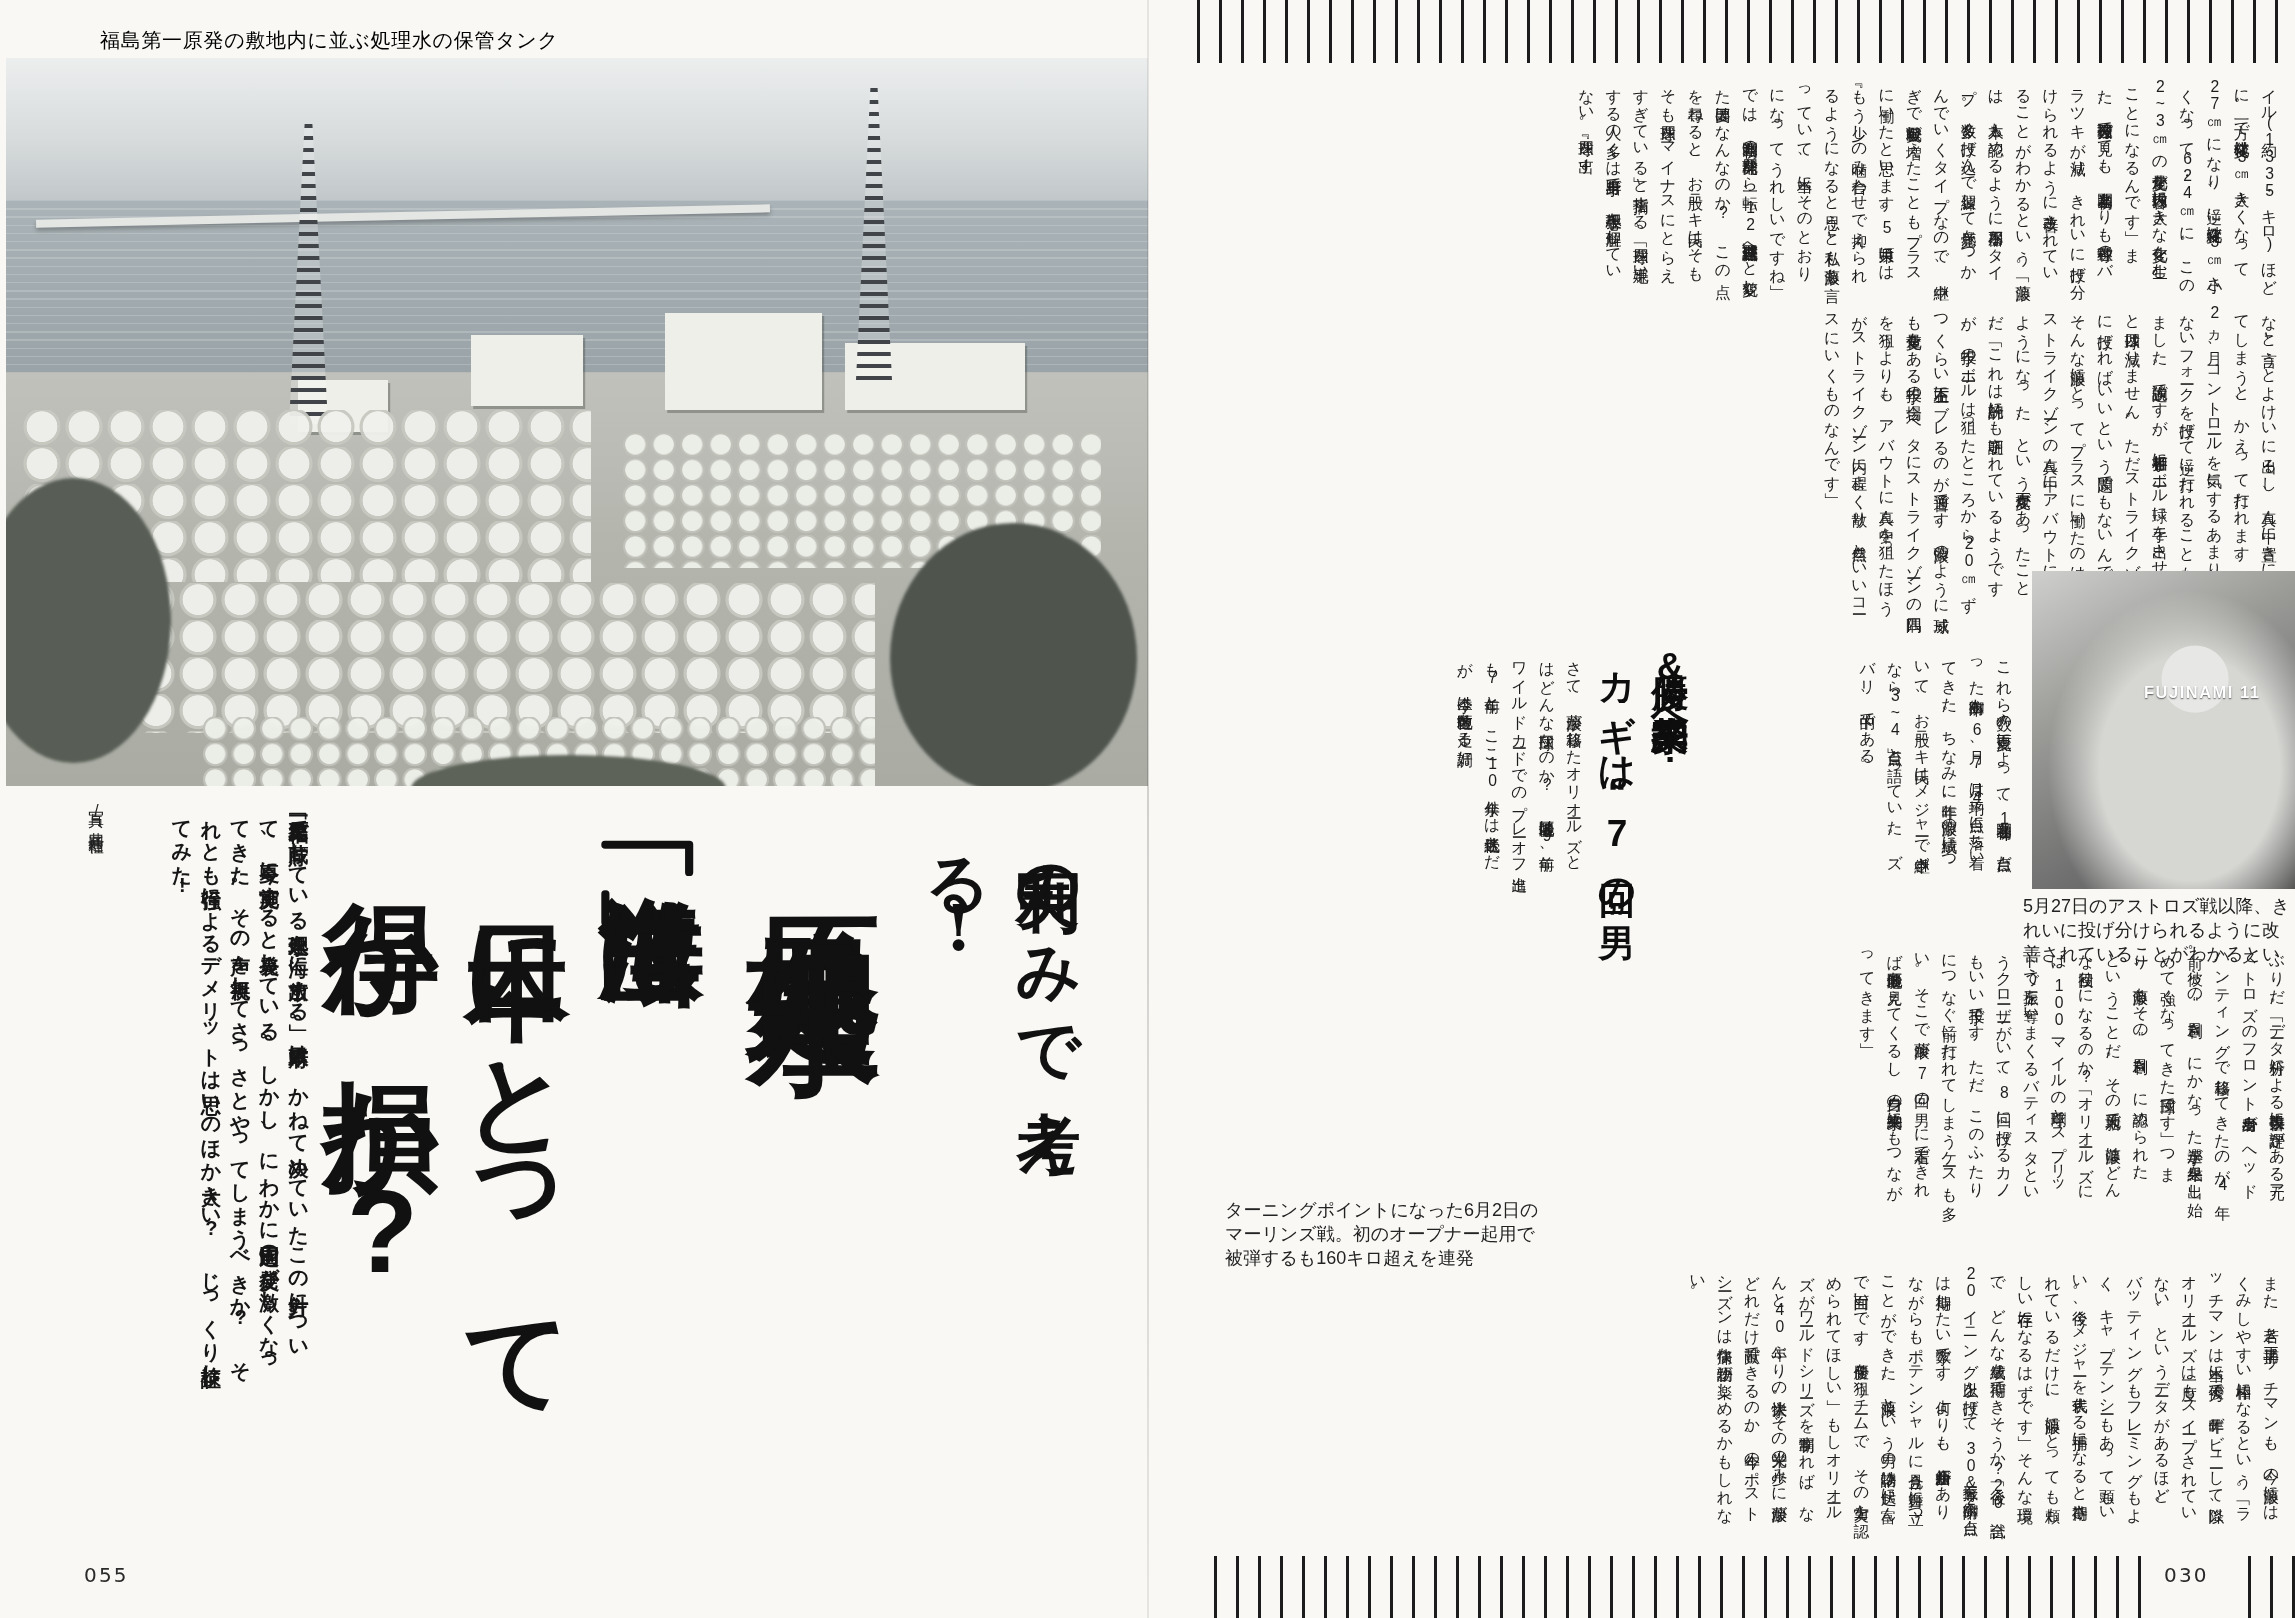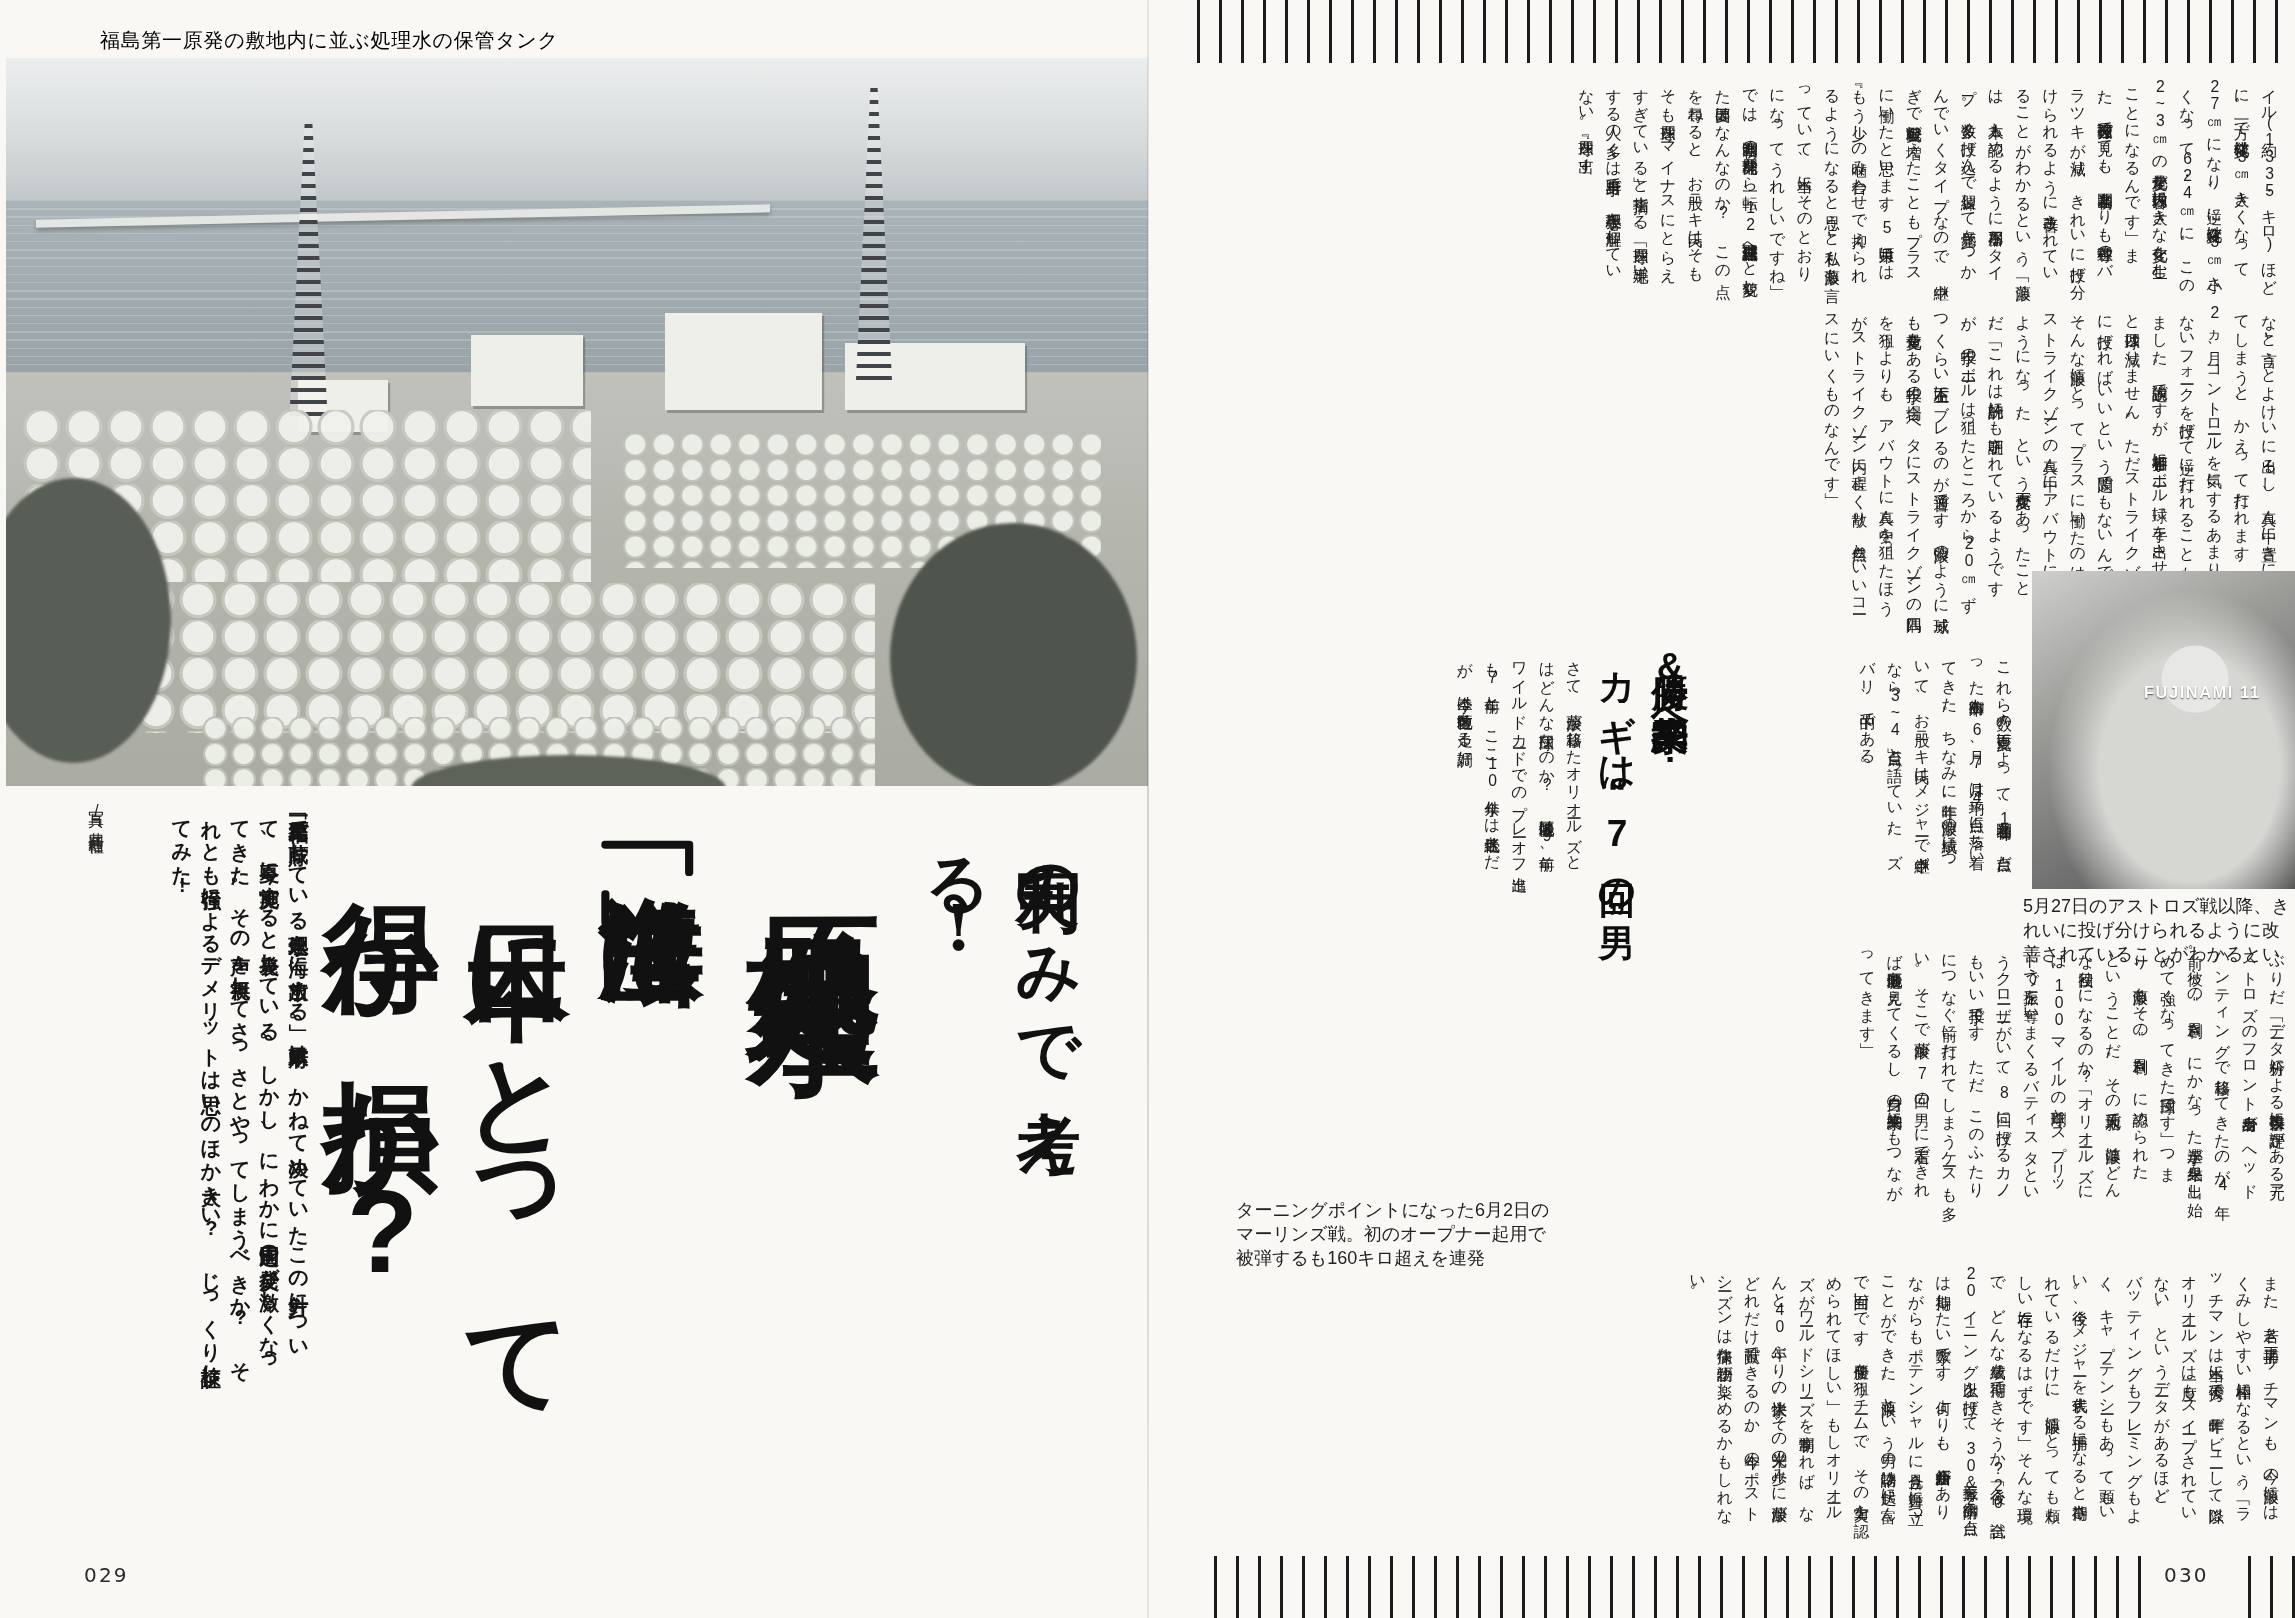--- a/index.html
+++ b/index.html
@@ -112,21 +112,21 @@
 
     <div class="abs vtext kicker" style="left:899px;top:811px;height:375px;width:195px;">実利のみで考える!</div>
 
     <div class="abs vtext title-col t-col0" style="left:749px;top:813px;">原発処理水</div>
     <div class="abs vtext title-col t-col1" style="left:600px;top:809px;">「海洋放出」は</div>
     <div class="abs vtext title-col t-col2" style="left:466px;top:844px;">日本にとって</div>
     <div class="abs vtext title-col t-col3" style="left:324px;top:809px;">得か損か?</div>
 
     <div class="abs vtext lead" style="left:124px;top:806px;height:579px;width:189px;">「福島第一原発で貯蔵している処理水を海に放出する」。日本政府は、かねて決めていたこの方針について、今夏に実施すると発表している。しかし、にわかに周辺国の反発が激しくなってきた。その声を無視してさっさとやってしまうべきか?　それとも強行によるデメリットは思いのほか大きい?　じっくり検証してみた!</div>
 
-    <div class="abs pagenum" style="left:84px;top:1563px;">029</div>
+    <div class="abs pagenum" style="left:84px;top:1563px;">055</div>
   </div>
 
   <div class="abs gutter" style="left:1147px;top:0;height:1619px;"></div>
 
   <div class="abs" style="left:1148px;top:0;width:1147px;height:1619px;">
 
     <div class="abs stripes" style="left:49px;top:0;width:1098px;height:63px;"></div>
 
     <div class="abs vtext tier" style="left:43px;top:78px;width:1092px;height:210px;">イル(約133・5キロ)ほどに。一方で横変化は3㎝大きくなって27㎝になり、逆に縦変化は3㎝小さくなって6・24㎝に。この2~3㎝の変化量が投球内容に大きな変化を生むことになるんです」　また、投球分布図で見ても、開幕当初よりも各球種のバラツキが減り、きれいに投げ分けられるように改善されていることがわかるという。「藤浪は、本人も認めるように不器用なタイプ。数多く投げ込んで練習して感覚をつかんでいくタイプなので、中継ぎで実戦登板が増えたこともプラスに働いたと思います。5月末頃には『もう少しの噛み合わせで抑えられるようになると思う』と私も藤浪も言っていて、本当にそのとおりになってうれしいですね」　では、開幕当初の四球乱発から一転、「12試合連続無四球」へと変貌した要因はなんなのか?　この点を尋ねると、お股ニキ氏は「そもそも四球をマイナスにとらえすぎている」と指摘する。「四球を毛嫌いする人の多くは野手出身で、投手心理を理解していない。『四球を出す</div>
 
@@ -141,21 +141,21 @@
 
     <div class="abs vtext tier" style="left:73px;top:651px;width:367px;height:216px;">さて、藤浪が移籍したオリオールズとはどんな球団なのか?　地区優勝は9年前、ワイルドカードでのプレーオフ進出も7年前と、ここ10年余りは低迷続きだが、今季は地区首位を走る好調</div>
 
     <div class="abs photo photo-fujinami" style="left:884px;top:571px;width:263px;height:318px;text-align:center;">
       <span class="jersey" style="left:112px;top:112px;font-size:16.5px;">FUJINAMI 11</span>
     </div>
     <div class="abs photo-cap" style="left:875px;top:895px;width:271px;">5月27日のアストロズ戦以降、きれいに投げ分けられるように改善されていることがわかるという</div>
 
     <div class="abs vtext tier" style="left:394px;top:943px;width:749px;height:252px;">ぶりだ。「データ分析による投手力改善に定評がある元アストロズのフロント出身者が、ヘッドハンティングで移籍してきたのが4年前。彼らの“目利き”にかなった選手が結果を出し始めて強くなってきた球団です」　つまり、藤浪もその“目利き”に認められた、ということだ。その新天地で、藤浪はどんな役回りになるのか?「オリオールズには、100マイルの剛球とスプリットで三振を奪いまくるバティスタというクローザーがいて、8回に投げるカノもいい投手です。ただ、このふたりにつなぐ前に打たれてしまうケースも多い。そこで藤浪が“7回の男”に定着できれば地区優勝も見えてくるし、自身の来季契約にもつながってきます」</div>
 
-    <div class="abs photo-cap" style="left:88px;top:1199px;width:322px;">ターニングポイントになった6月2日のマーリンズ戦。初のオープナー起用で被弾するも160キロ超えを連発</div>
+    <div class="abs photo-cap" style="left:77px;top:1199px;width:322px;">ターニングポイントになった6月2日のマーリンズ戦。初のオープナー起用で被弾するも160キロ超えを連発</div>
 
     <div class="abs vtext tier" style="left:43px;top:1265px;width:1094px;height:252px;">また、若き正捕手ラッチマンも、今の藤浪にはくみしやすい相棒になるという。「ラッチマンは本当に優秀で、昨年デビューして以降、オリオールズは一度もスイープされていない、というデータがあるほど。バッティングもフレーミングもよく、キャプテンシーもあって頭もいい。今後、メジャーを代表する捕手になると期待されているだけに、藤浪にとっても頼もしい存在になるはずです」　そんな環境で、どんな成績を期待できそうか?「今後20試合20イニング以上を投げて、30奪三振&amp;防御率2点台は期待したい数字です。何よりも、紆余曲折がありながらもポテンシャルに見合う舞台に立つことができた。藤浪という男の物語は起伏に富んで面白いです。優勝を狙うチームで、その実力を認められてほしい」　もしオリオールズがワールドシリーズを制覇すれば、なんと40年ぶりの大快挙。その栄光の歩みに藤浪がどれだけ貢献できるのか。今年のポストシーズンは痛快な物語が楽しめるかもしれない。</div>
 
     <div class="abs stripes" style="left:66px;top:1556px;width:1081px;height:63px;"></div>
     <div class="abs gapbox" style="left:994px;top:1556px;width:97px;height:63px;"></div>
     <div class="abs pagenum" style="left:1016px;top:1563px;">030</div>
   </div>
 </div>
 
 

